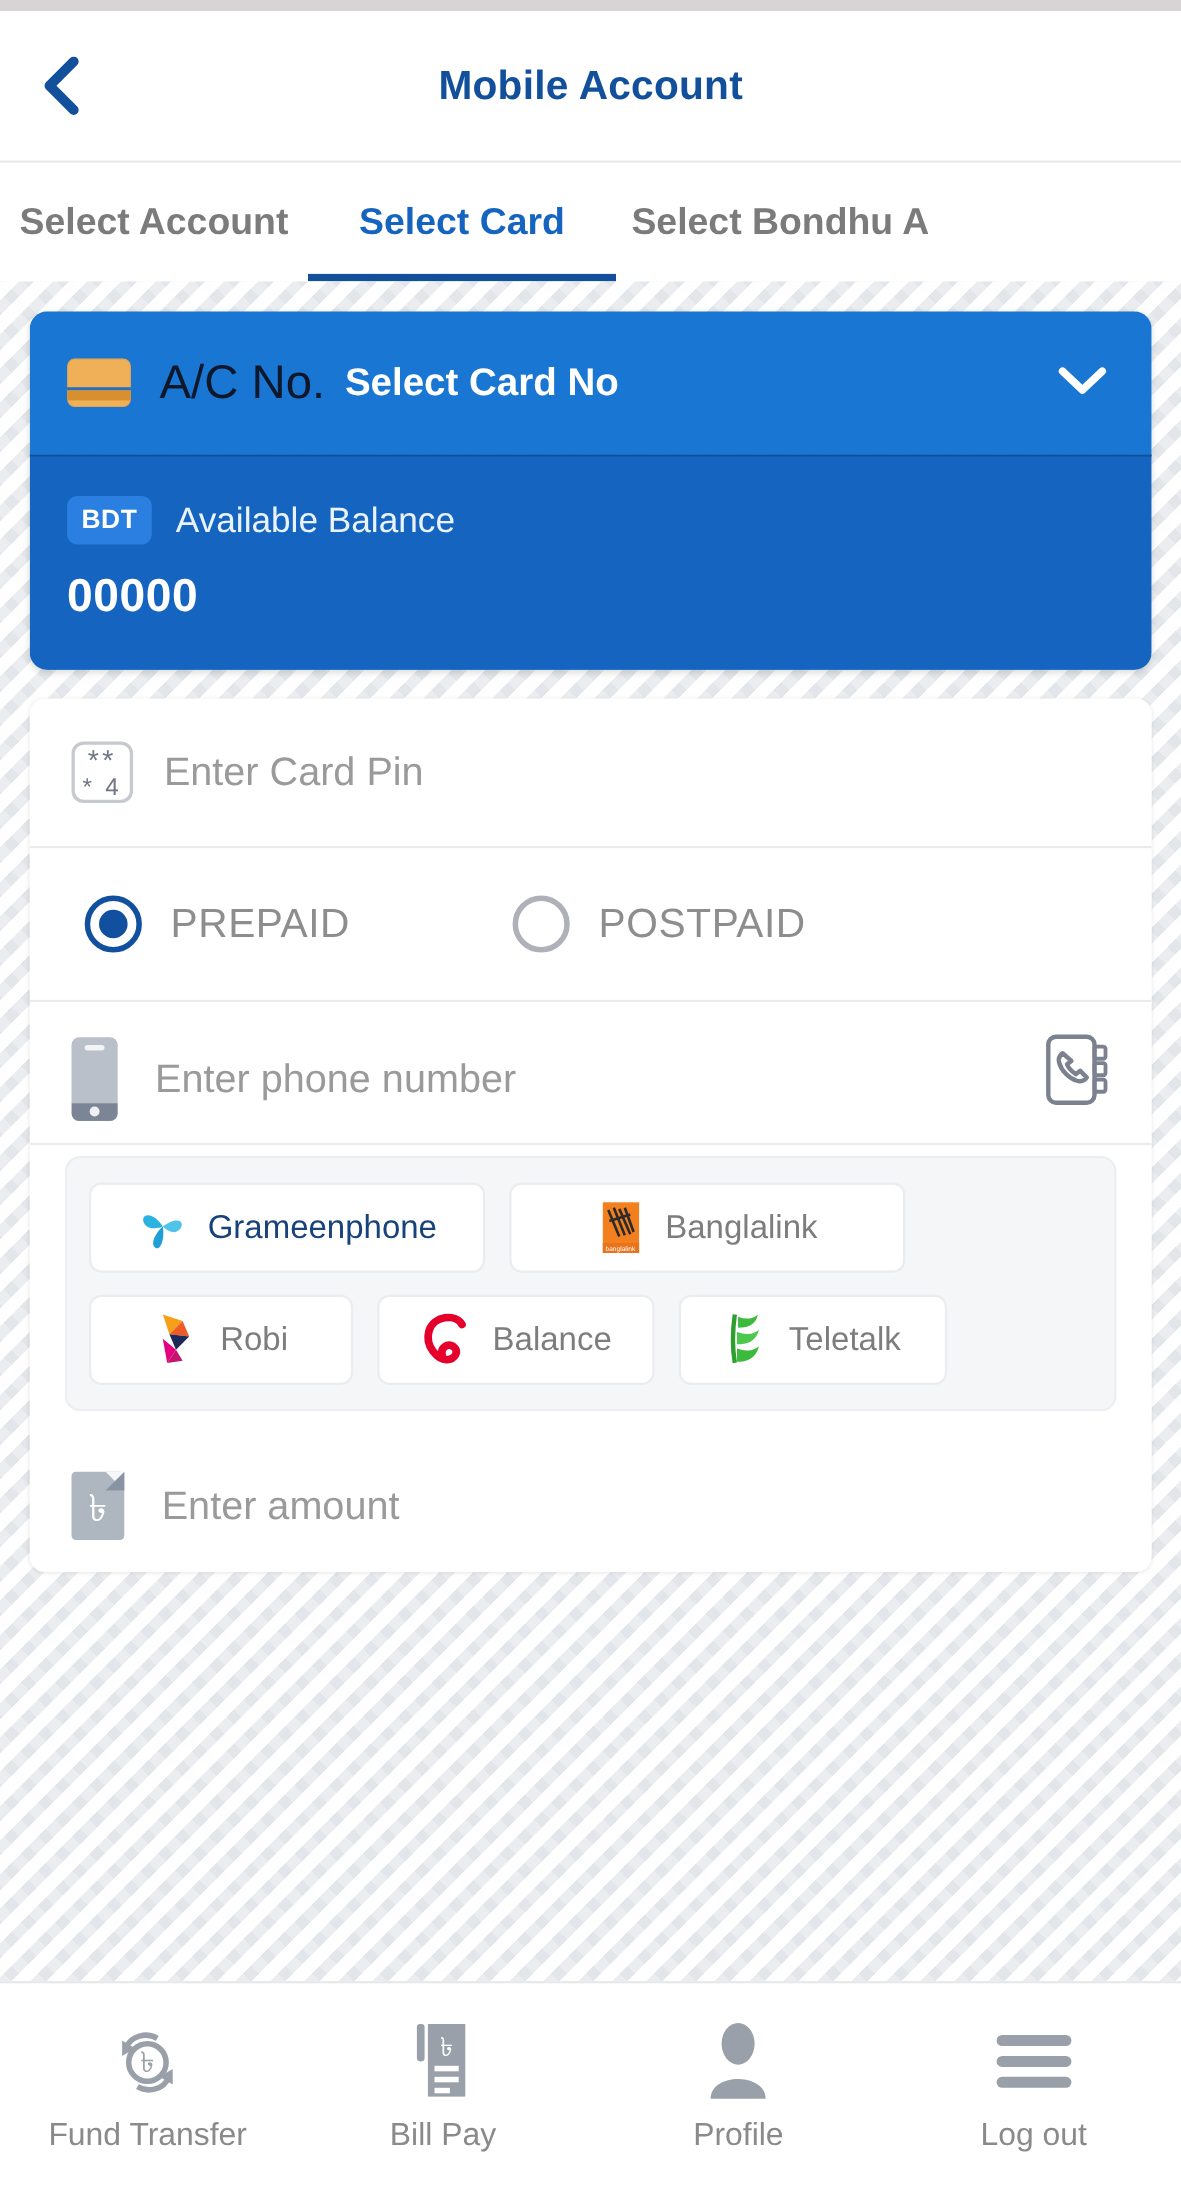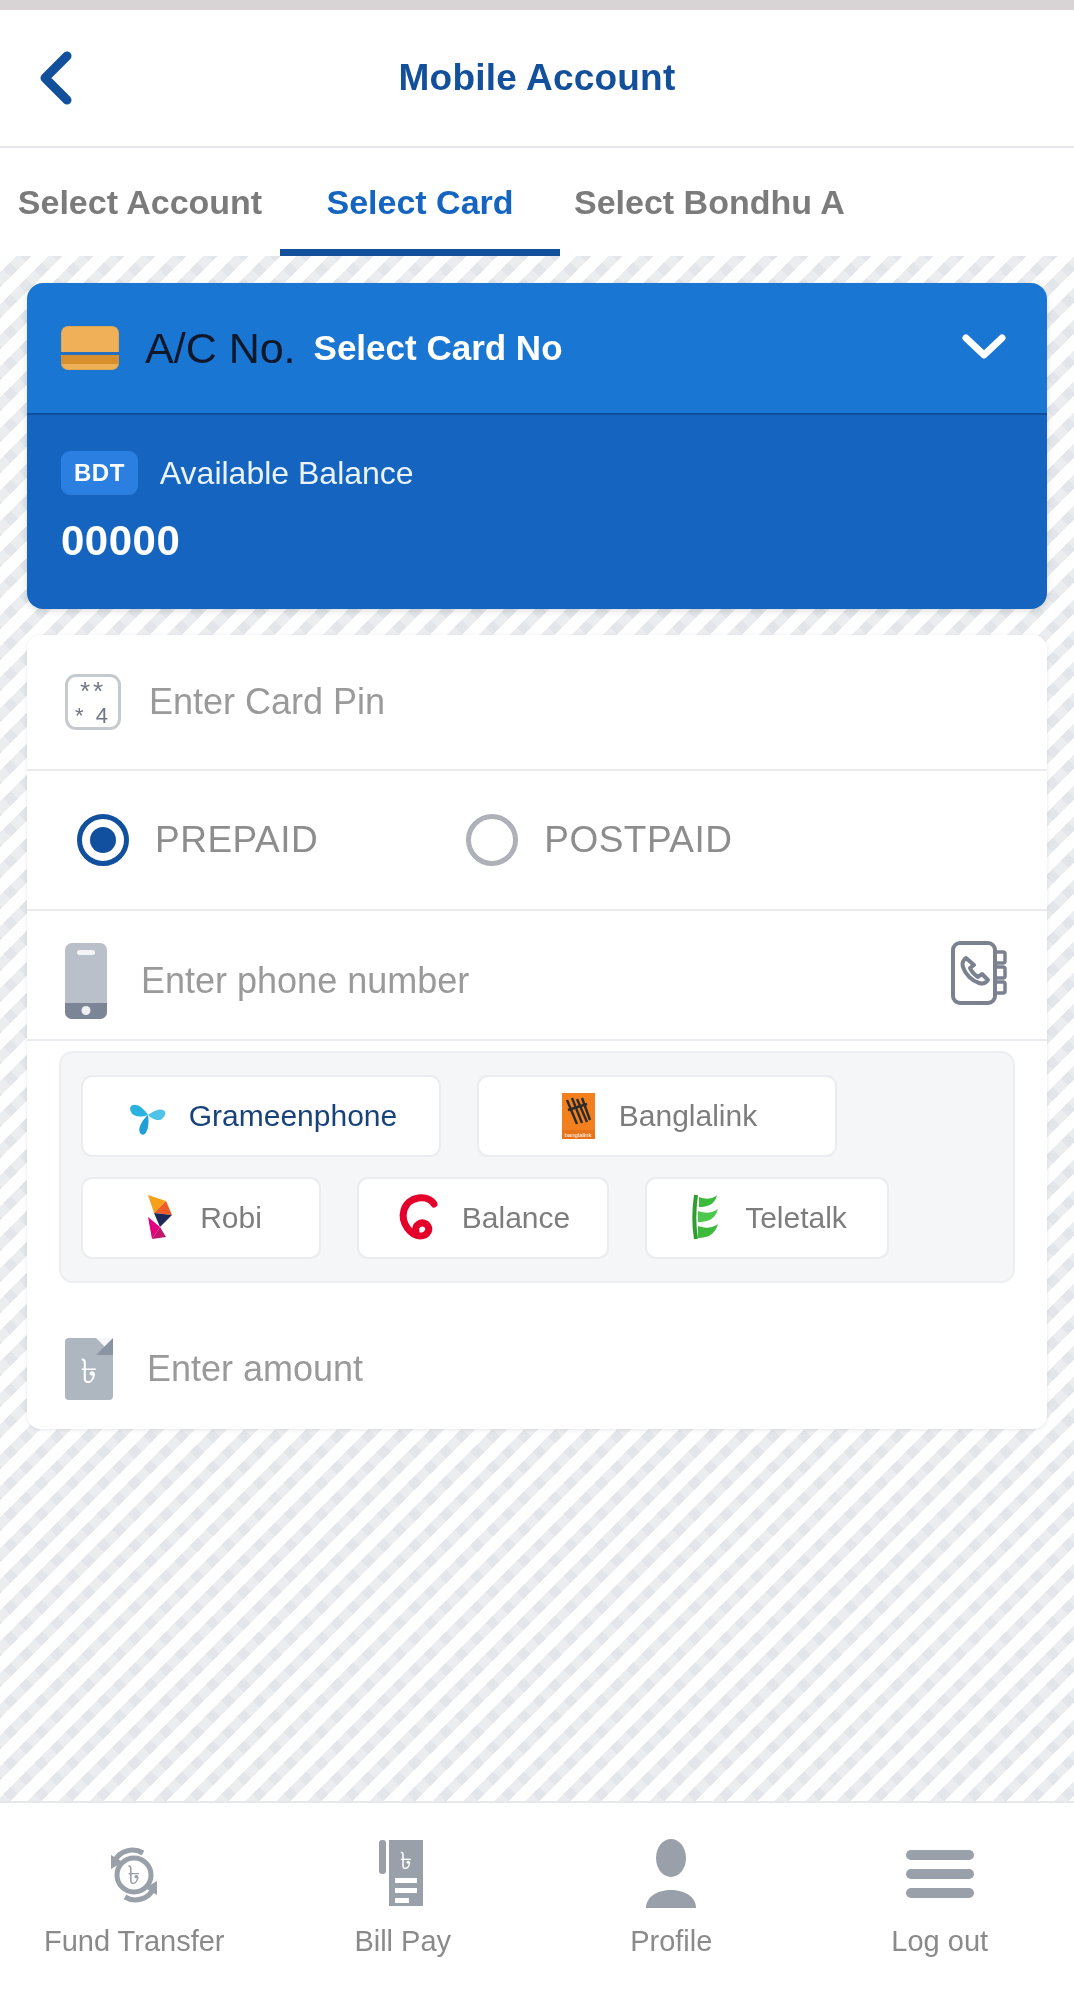--- a/index.html
+++ b/index.html
@@ -210,21 +210,21 @@
   }
 
   
   .op-panel {
     margin: 10px 32px 26px 32px;
     background: #f4f6f8;
     border: 2px solid #eceef1;
     border-radius: 14px;
     padding: 22px 20px;
   }
-  .op-row { display:flex; gap: 36px; margin-bottom: 20px; align-items: center; }
+  .op-row { display:flex; gap: 22px; margin-bottom: 20px; align-items: center; }
   .op-row:last-child { margin-bottom: 0; }
   .op-chip {
     background:#fff; border: 2px solid #eaecef;
     border-radius: 11px;
     height: 82px;
     display:flex; align-items:center; justify-content:center;
     gap: 18px; cursor:pointer;
     padding: 0 22px;
   }
   .op-name { font-size: 30px; color:#7d7d7d; white-space:nowrap; }

